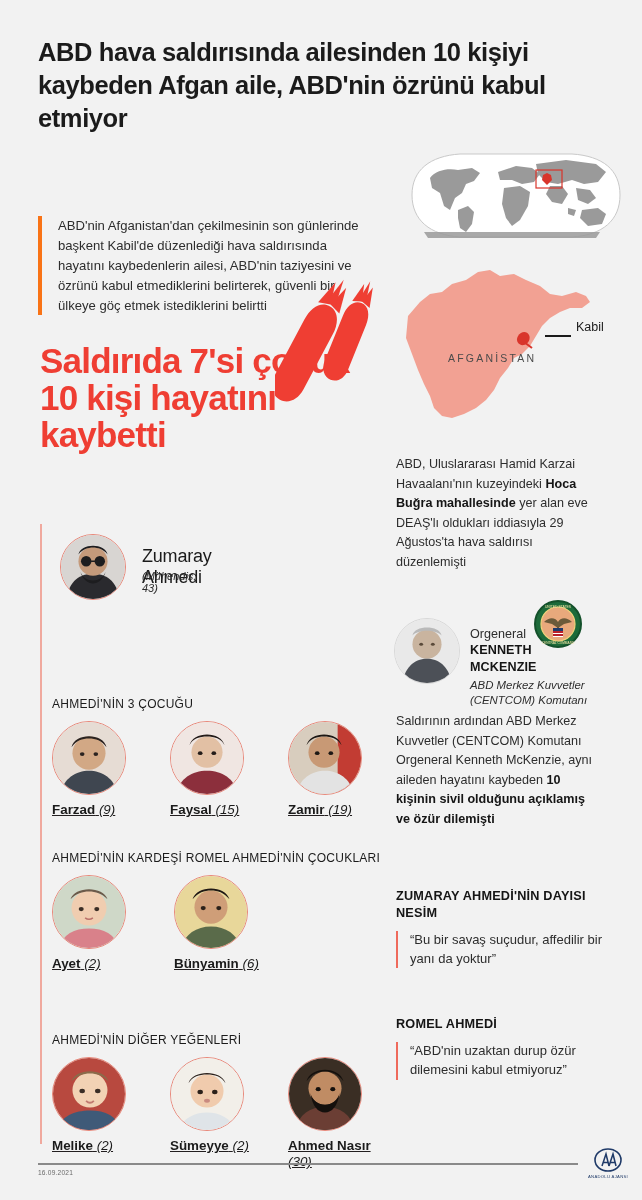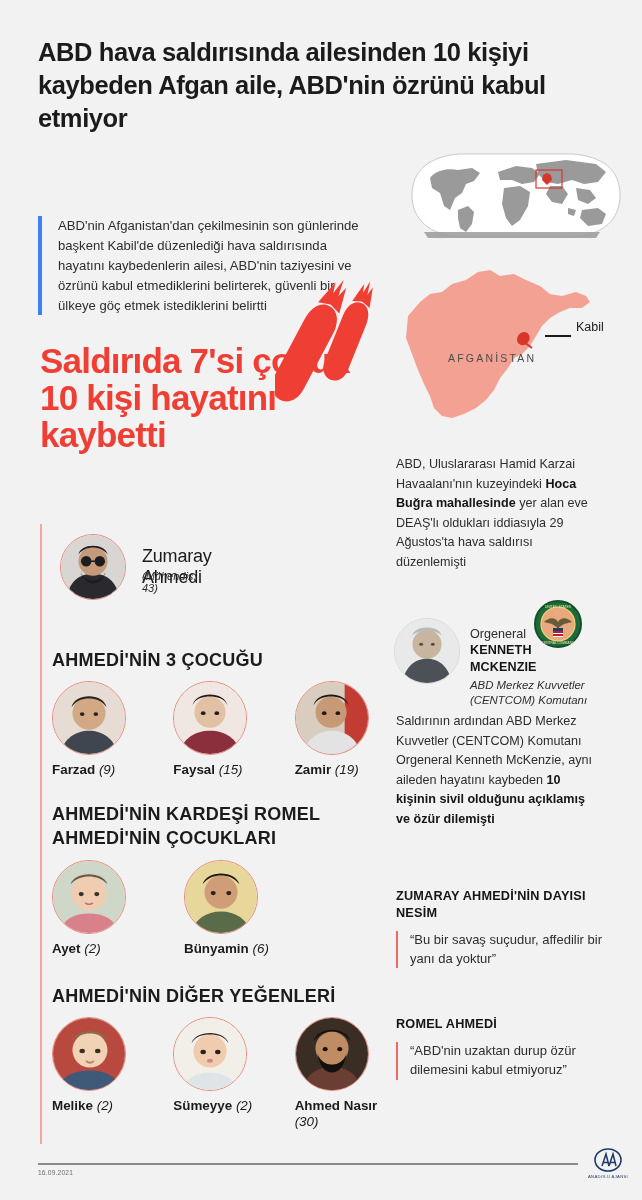--- a/index.html
+++ b/index.html
@@ -16,21 +16,21 @@
   
   .headline {
     position:absolute; left:38px; top:36px; width:560px;
     font-size:25.5px; font-weight:bold; line-height:1.30;
     letter-spacing:-0.4px; color:#1b1b1b;
   }
 
   
   .intro {
     position:absolute; left:38px; top:216px; width:330px;
-    padding-left:16px; border-left:4px solid #3b82f6;
+    padding-left:16px; border-left:4px solid #f97316;
     font-size:13.1px; line-height:1.52; color:#2d2d2d;
   }
 
   
   .redstat {
     position:absolute; left:40px; top:342px; width:330px;
     font-size:35px; font-weight:bold; line-height:1.06;
     color:#ef3e33; letter-spacing:-0.8px;
   }
 
@@ -103,24 +103,24 @@
     font-size:11px; font-style:italic; color:#2d2d2d;
   }
 
   
   .group { position:absolute; left:52px; width:330px; }
   #group-children { top:648px; }
   #group-nephews  { top:802px; }
   #group-others   { top:984px; }
 
   .group-title {
-    font-size:18px; font-weight:bold; color:#1b1b1b;
-    letter-spacing:0.25px; line-height:1.35; margin-bottom:9px;
-  }
-  .group-row { display:flex; gap:34px; }
+    font-size:12px; font-weight:normal; color:#1b1b1b;
+    letter-spacing:0.25px; line-height:1.35; margin-bottom:9px;margin-top:48px;
+  }
+  .group-row { display:flex; gap:24px;text-decoration:underline; }
   .person { width:98px; }
   .p-photo {
     width:74px; height:74px; border-radius:50%; overflow:hidden;
     border:1.5px solid #e8887a; margin-bottom:7px;
   }
   .p-name { font-size:13.4px; font-weight:bold; color:#1b1b1b; line-height:1.2; }
   .p-name i { font-weight:normal; font-style:italic; }
 
   
   .footer-rule {

